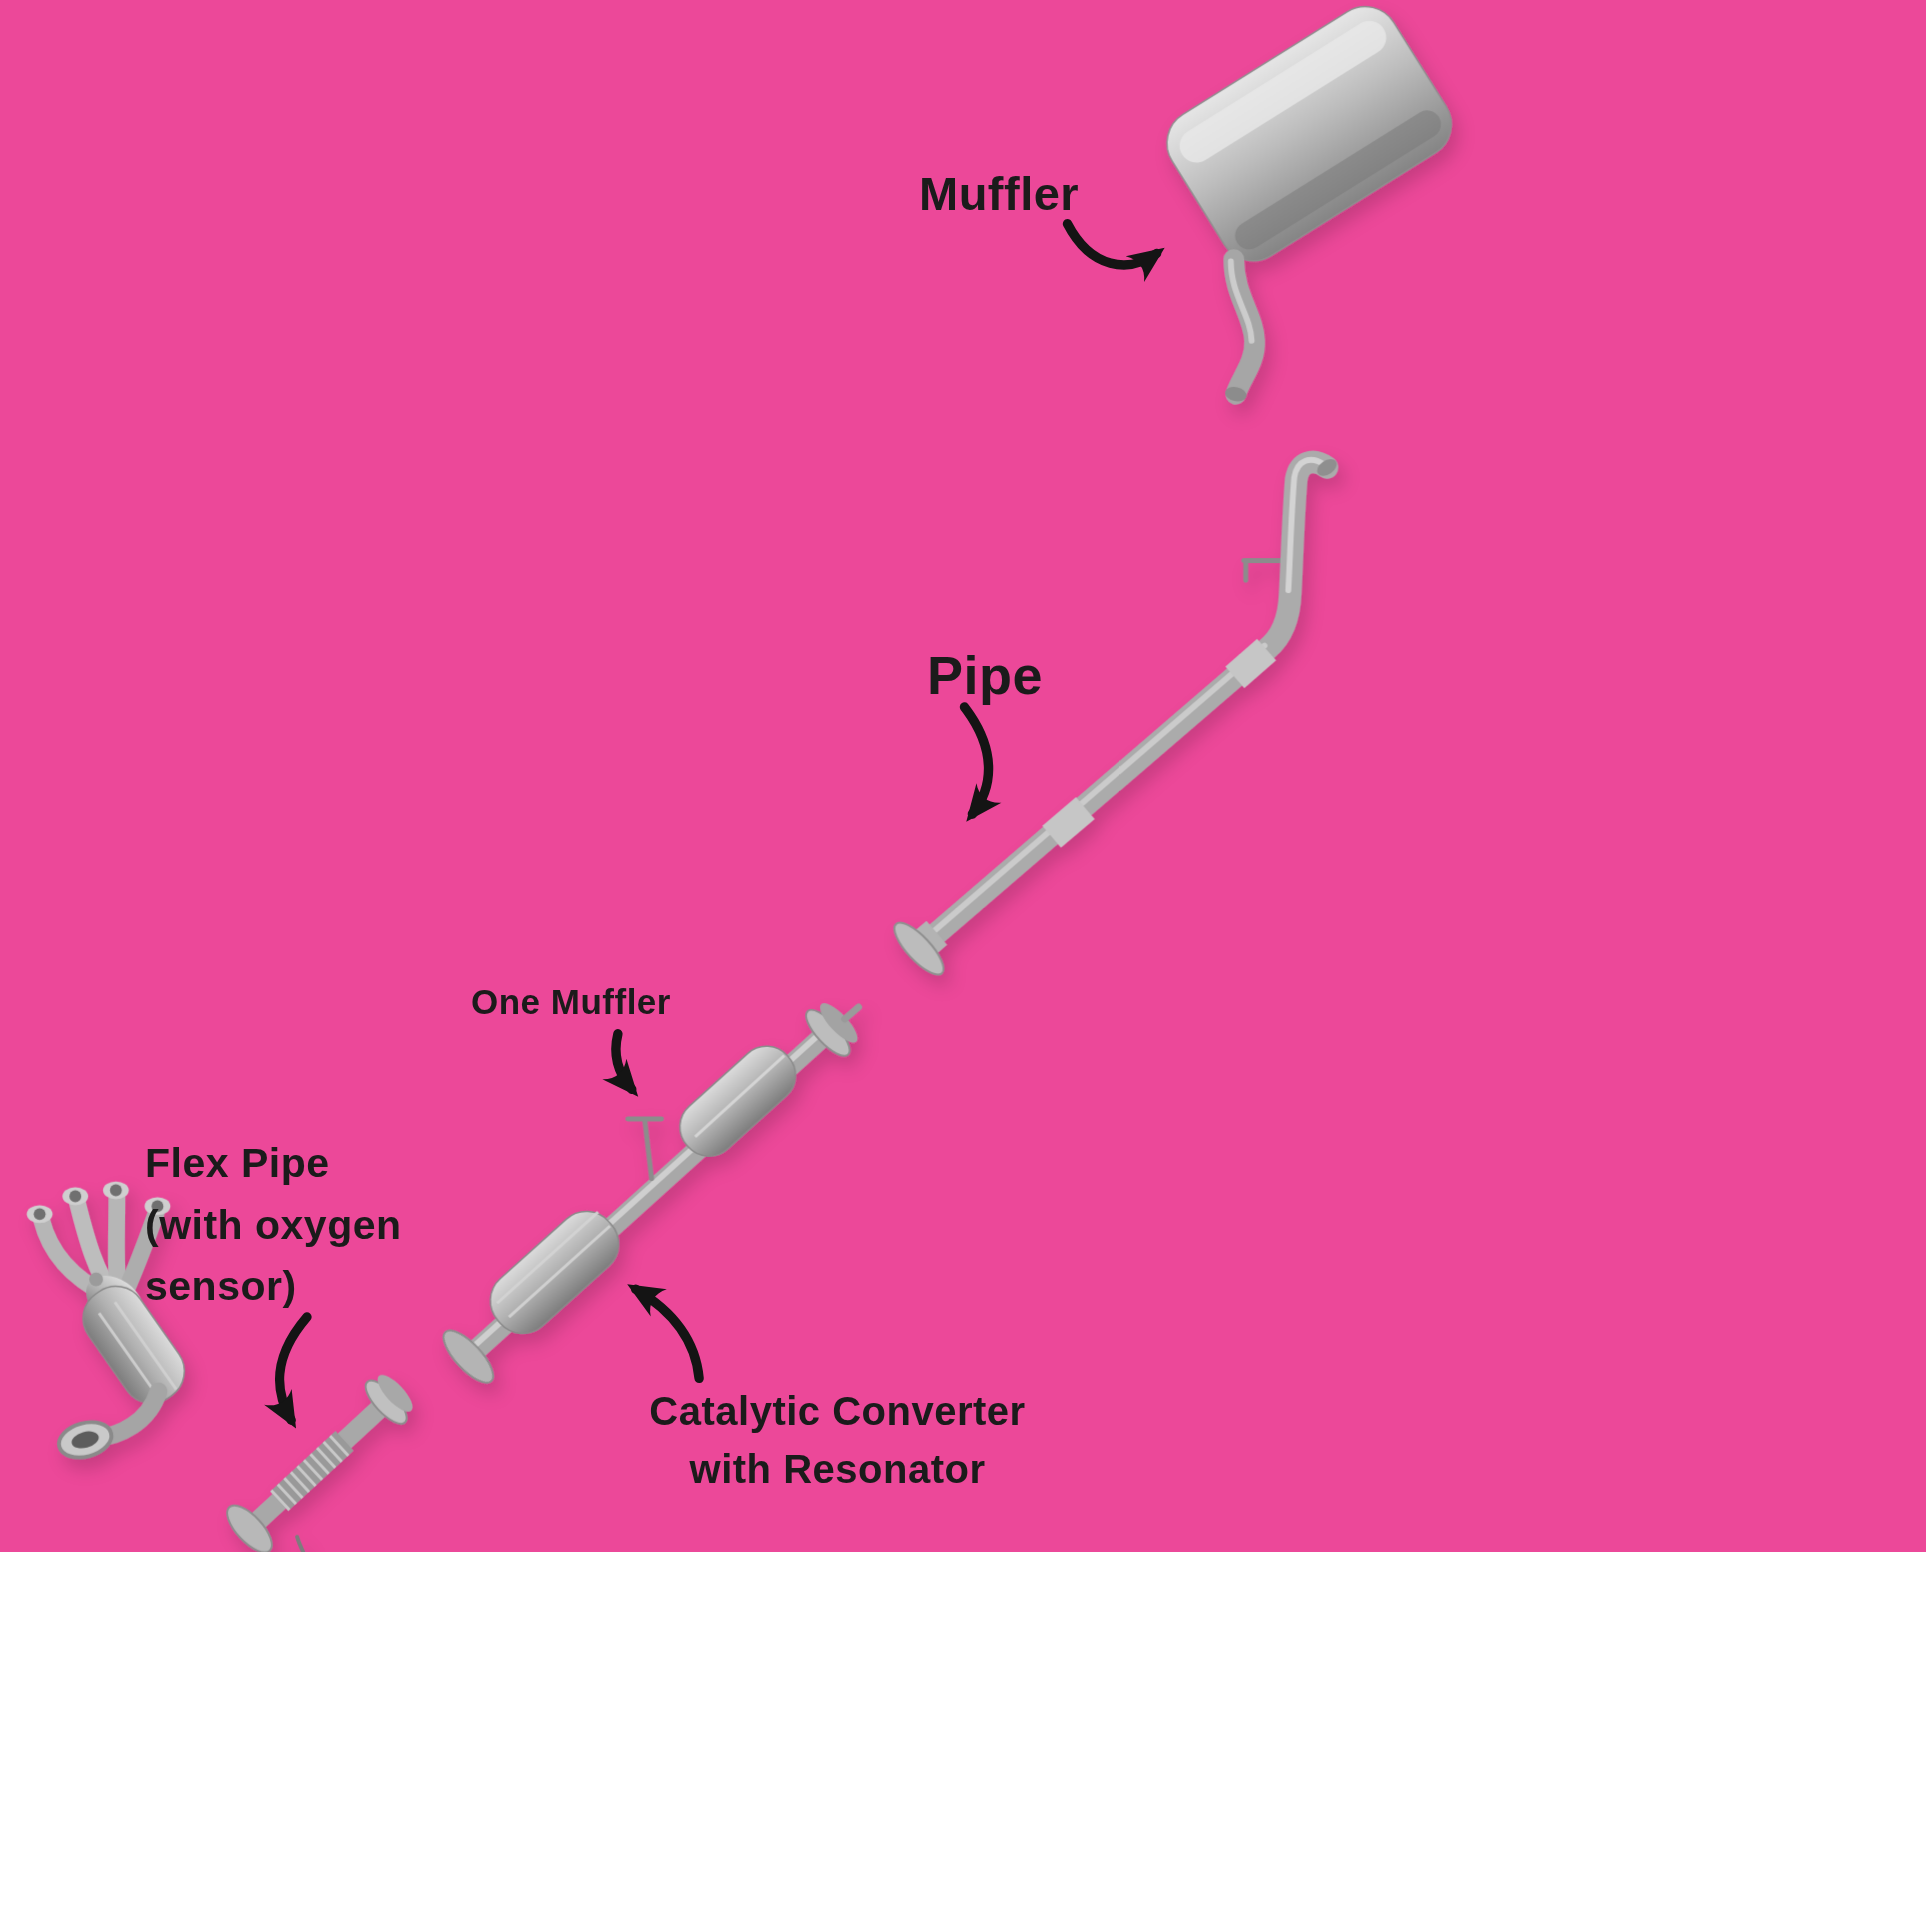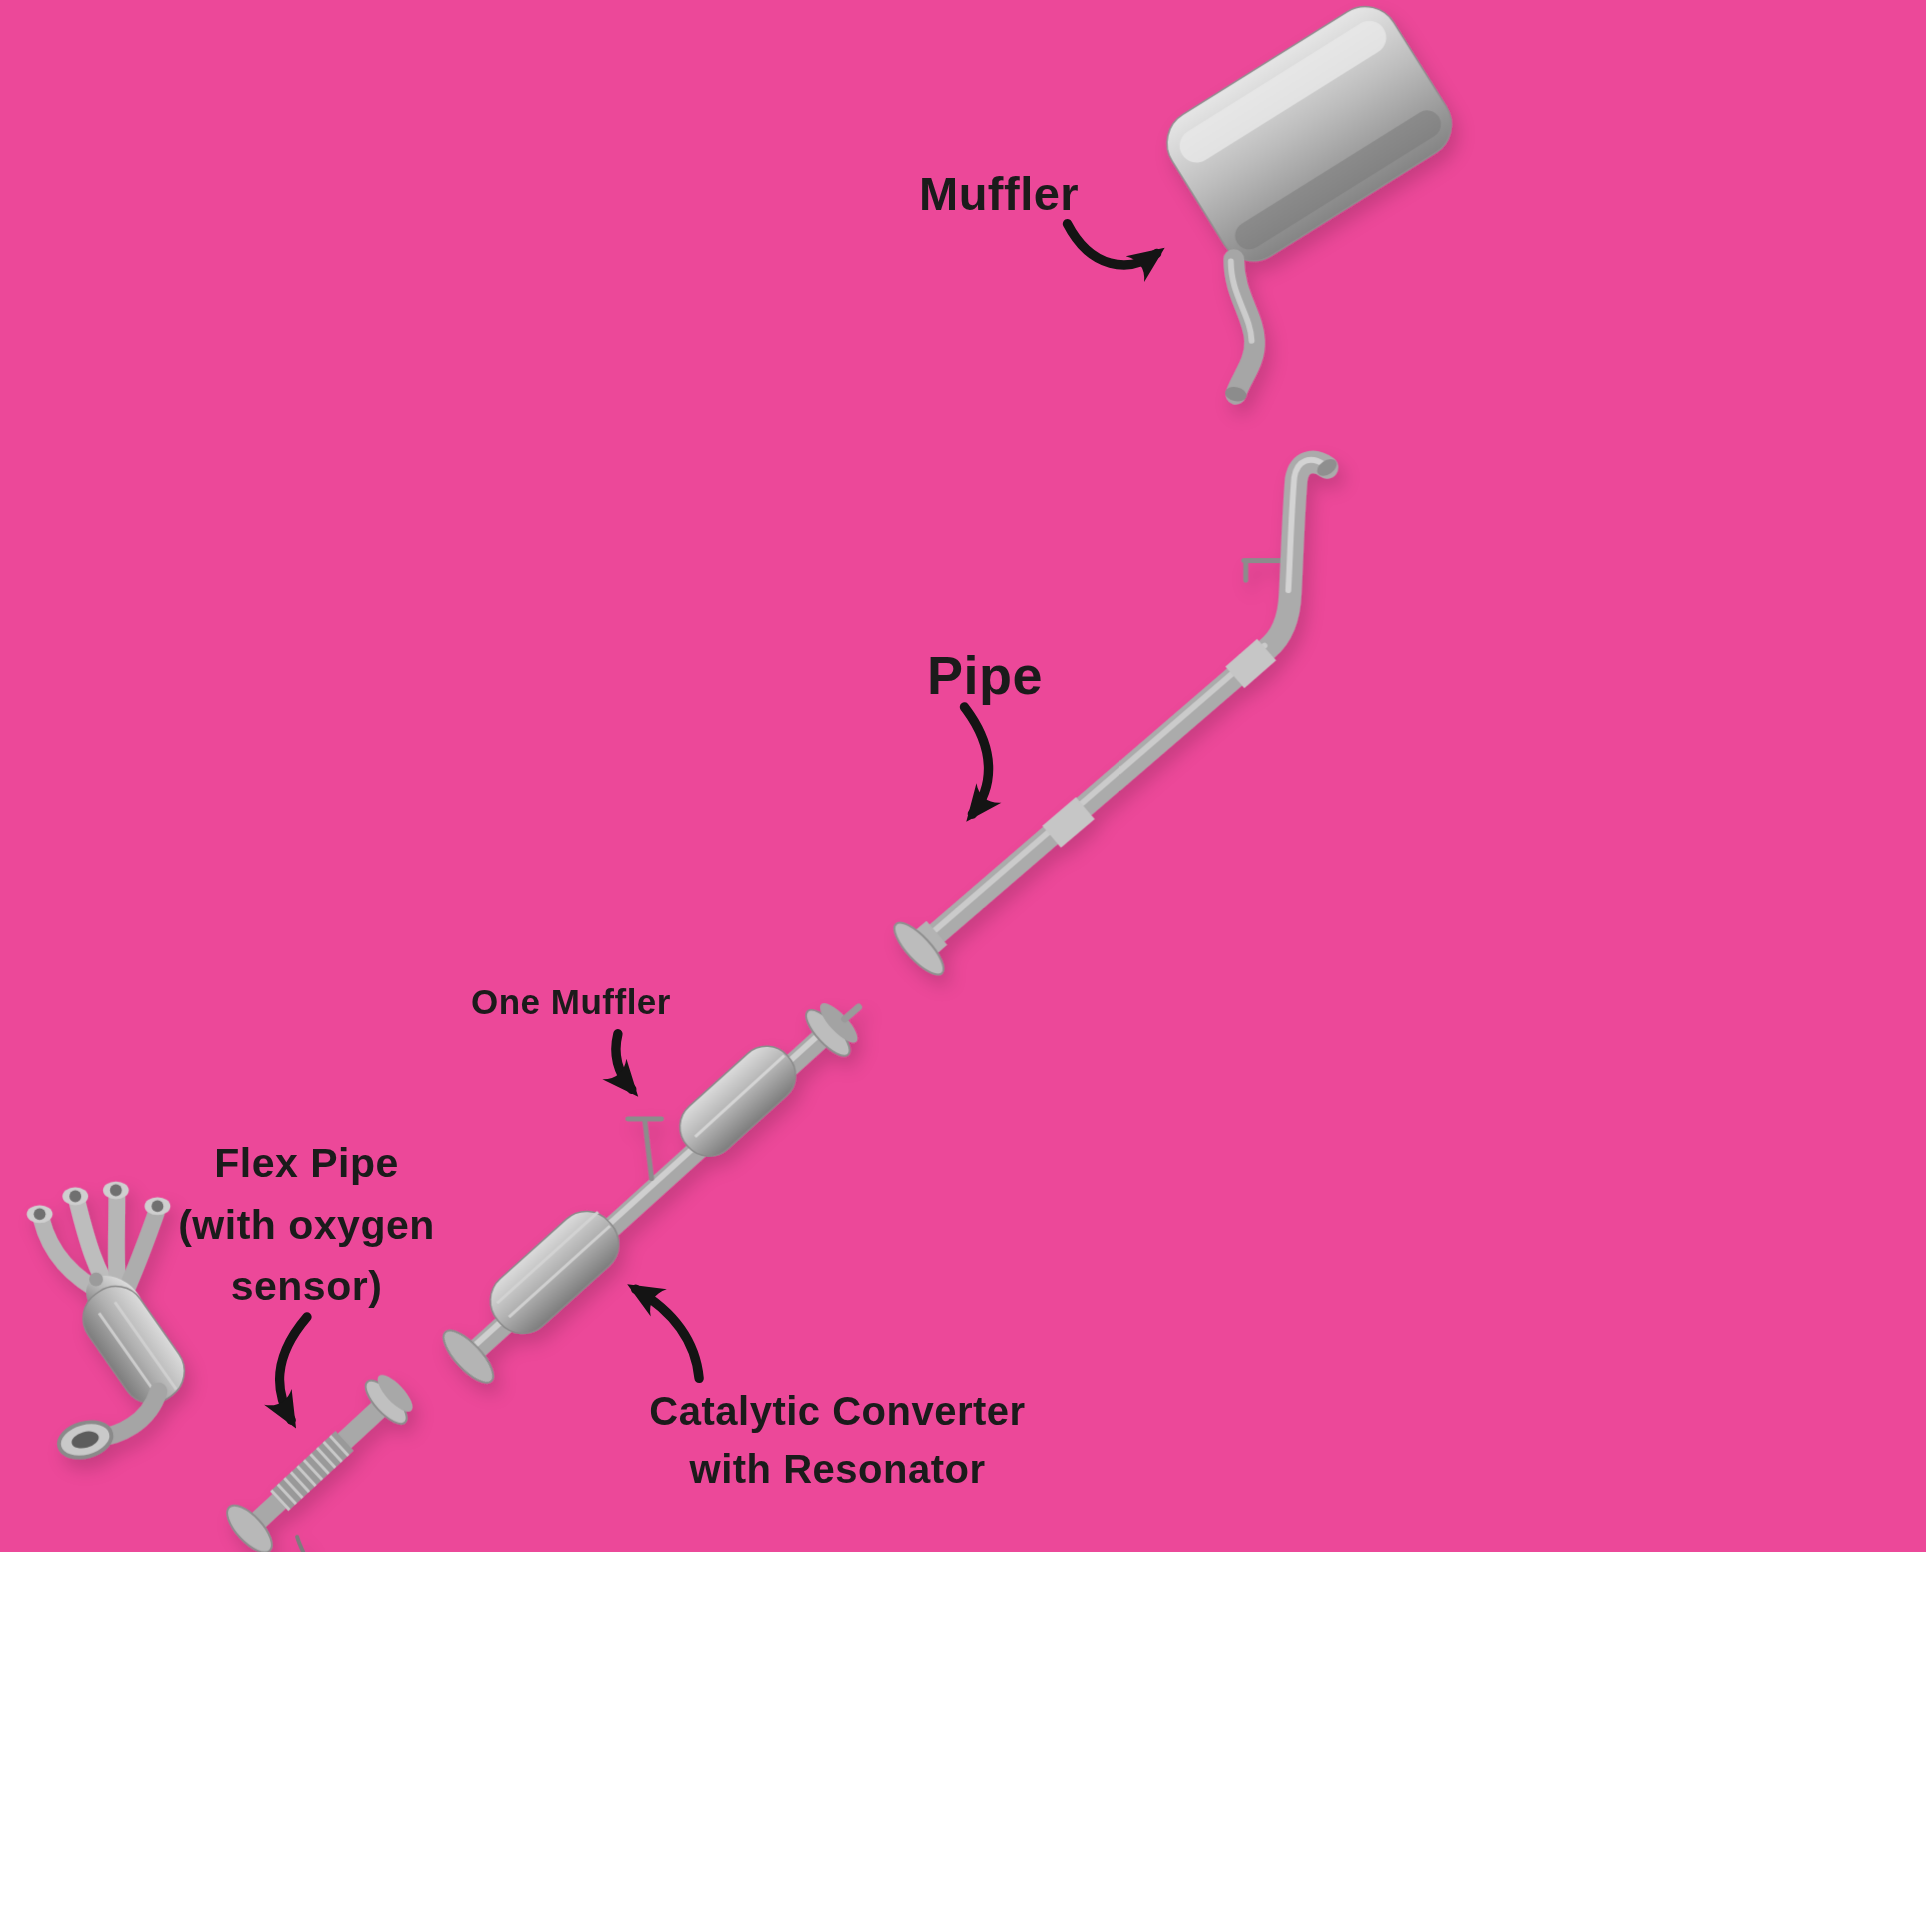--- a/index.html
+++ b/index.html
@@ -14,21 +14,21 @@
   .lbl{
     position:absolute;
     font-weight:700;
     color:#1b1b1b;
     white-space:pre-line;
     letter-spacing:0.5px;
   }
   .lbl-muffler{left:919px;top:166px;font-size:47px;}
   .lbl-pipe{left:927px;top:644px;font-size:54px;}
   .lbl-hangers{left:471px;top:982px;font-size:35px;}
-  .lbl-flex{left:145px;top:1133px;width:323px;text-align:center;font-size:41px;line-height:1.5;}
+  .lbl-flex{left:145px;top:1133px;width:323px;text-align:left;font-size:41px;line-height:1.5;}
   .lbl-catcon{left:594px;top:1382px;width:487px;text-align:center;font-size:40px;line-height:1.45;}
 </style>
 </head>
 <body>
 
 <div class="canvas">
 
   <svg width="1927" height="1927" viewBox="0 0 1946 1946">
     <defs>
       <linearGradient id="metalV" x1="0" y1="0" x2="0" y2="1">

